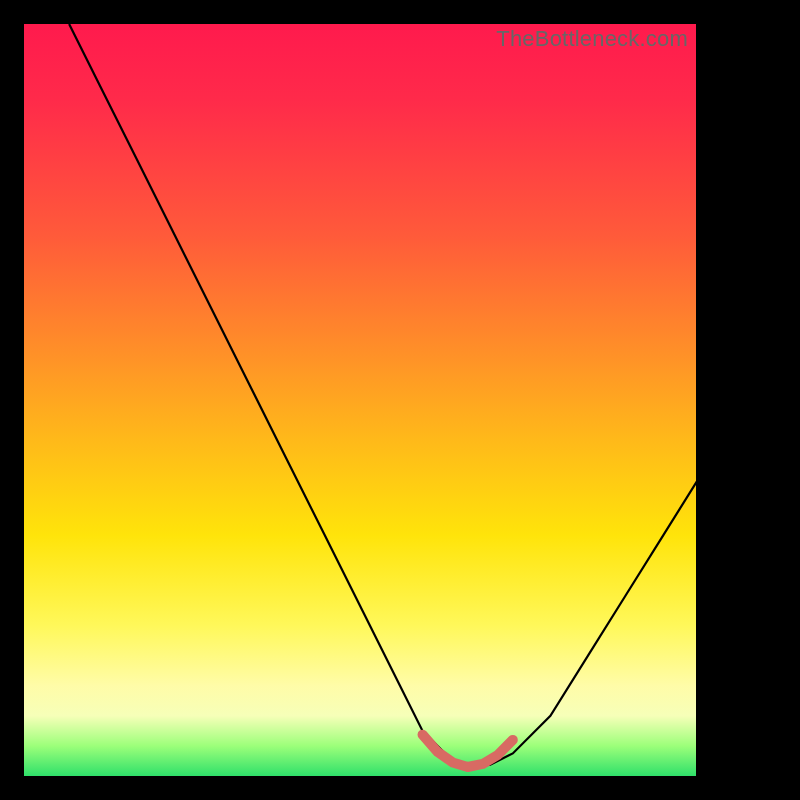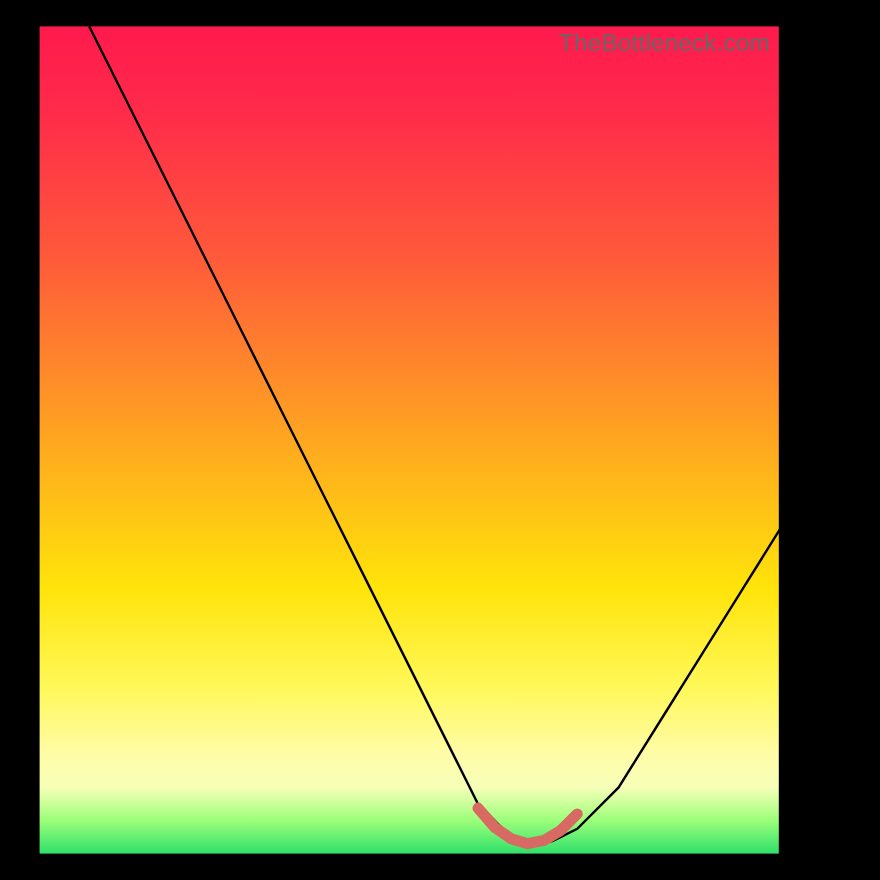--- a/index.html
+++ b/index.html
@@ -12,21 +12,21 @@
     font-family: Arial, Helvetica, sans-serif;
   }
   .outer {
     position: relative;
     width: 800px;
     height: 800px;
     background: #000;
   }
   .plot {
     position: absolute;
-    left: 36px;
+    left: 24px;
     top: 24px;
     width: 672px;
     height: 752px;
     
     background: linear-gradient(
       to bottom,
       #ff1a4d 0%,
       #ff2a4a 10%,
       #ff5a3a 28%,
       #ff8a2a 42%,

